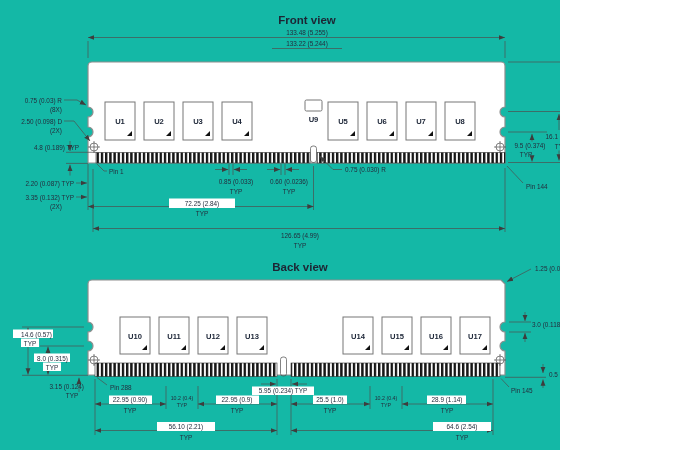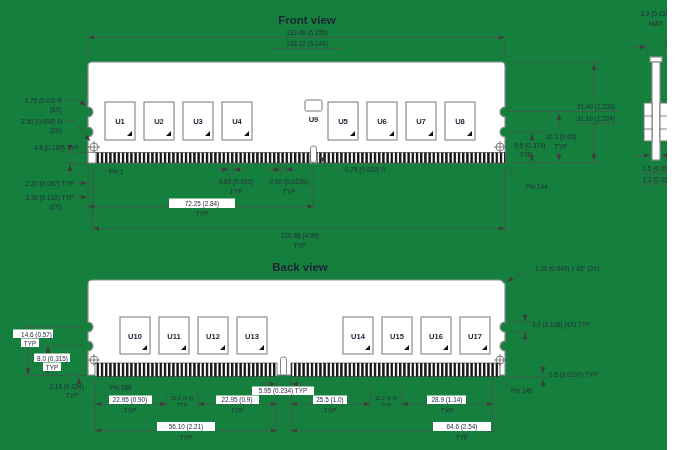--- a/index.html
+++ b/index.html
@@ -1,16 +1,16 @@
 <!DOCTYPE html>
 <html><head>
 <meta charset="utf-8">
 <style>
   html,body{margin:0;padding:0;background:#fff;}
-  .canvas{position:relative;width:667px;height:450px;background:#15803d;overflow:hidden;}
+  .canvas{position:relative;width:560px;height:450px;background:#14b8a6;overflow:hidden;}
   svg{display:block;}
   svg text{font-family:"Liberation Sans",sans-serif;font-size:6.4px;fill:#242d3d;}
   .tm{text-anchor:middle}
   .te{text-anchor:end}
   .title{font-size:11.5px;font-weight:700;fill:#1d2534}
   .chipl{font-size:7.6px;font-weight:700;fill:#20293a}
   .tiny{font-size:5.3px}
   .ol{fill:#fff;stroke:#8e8e8e;stroke-width:1.2}
   .chip{fill:#fff;stroke:#767676;stroke-width:1}
   .dm{stroke:#4d4d4d;stroke-width:0.7;fill:none}

